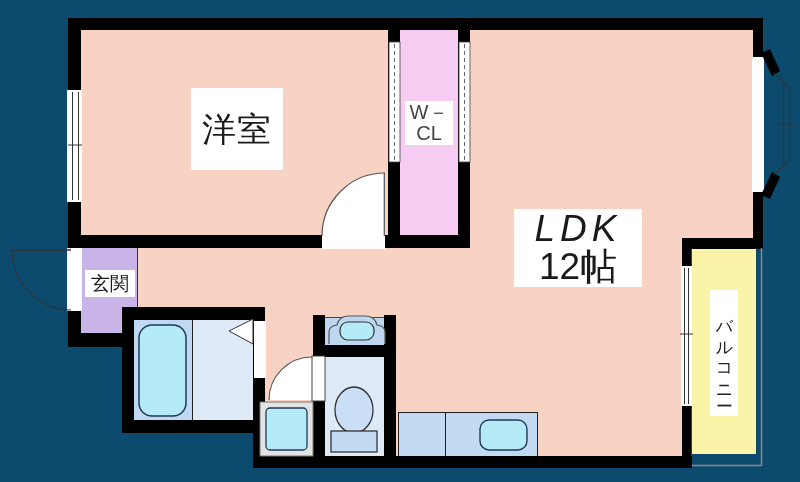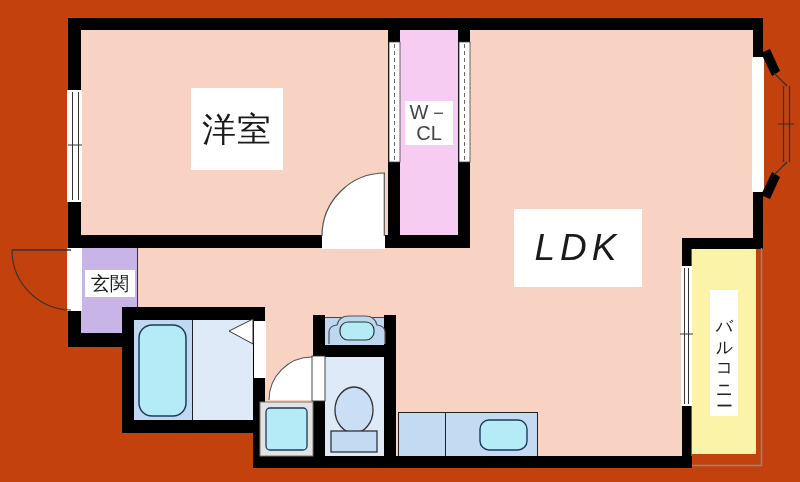--- a/index.html
+++ b/index.html
@@ -1,16 +1,16 @@
 <!DOCTYPE html>
 <html><head>
 <meta charset="utf-8">
 <style>
   html,body{margin:0;padding:0;background:#fff;}
-  #plan{position:relative;width:800px;height:482px;background:#c2410c;overflow:hidden;
+  #plan{position:relative;width:800px;height:482px;background:#0c4a6e;overflow:hidden;
         font-family:"Liberation Sans", sans-serif;}
   .room{position:absolute;}
   .w{position:absolute;background:#000;}
   .label{position:absolute;background:#fff;color:#1a1a1a;text-align:center;
          display:flex;flex-direction:column;justify-content:center;align-items:center;}
   .label .ln{display:block;white-space:nowrap;}
   #svg-overlay{position:absolute;left:0;top:0;pointer-events:none;}
   
   .pink{background:#f8d3c4;}
   .wclpink{background:#f7ccf2;}
@@ -160,20 +160,21 @@
     <span class="ln">洋室</span>
   </div>
 
   <div class="label" id="wcl-label">
     <span class="ln">W－</span>
     <span class="ln">CL</span>
   </div>
 
   <div class="label" id="ldk-label">
     <span class="ln ln1">LDK</span>
+    <span class="ln">12帖</span>
   </div>
 
   <div class="label" id="genkan-label">
     <span class="ln">玄関</span>
   </div>
 
   <div class="label" id="balcony-label">
     <span>バルコニー</span>
   </div>
 

